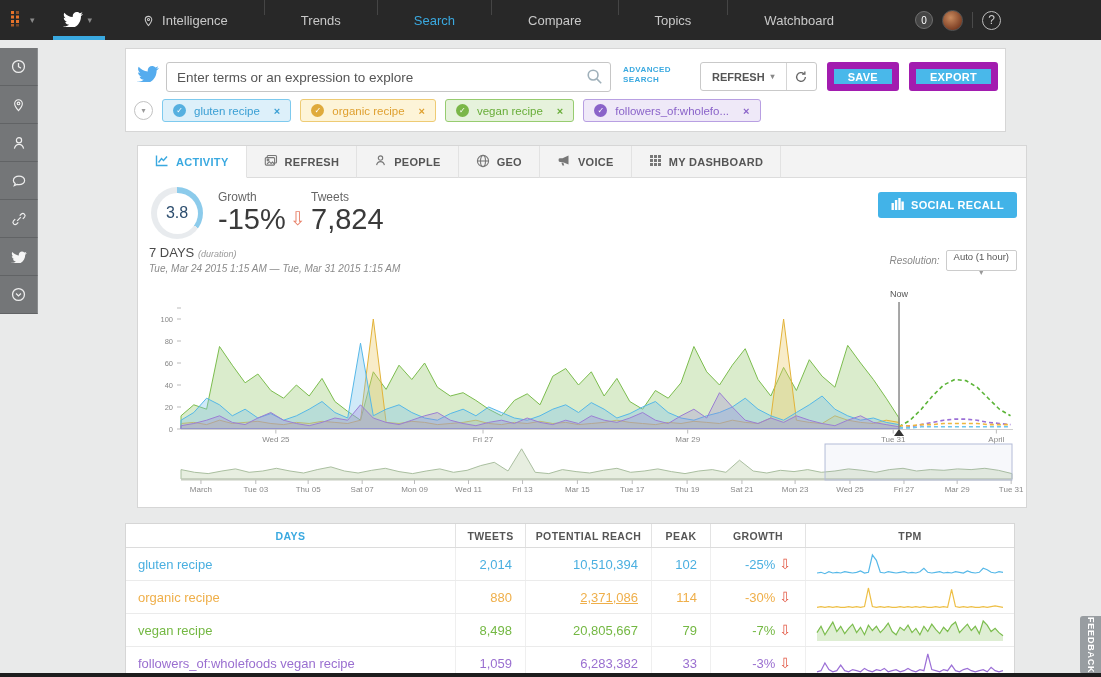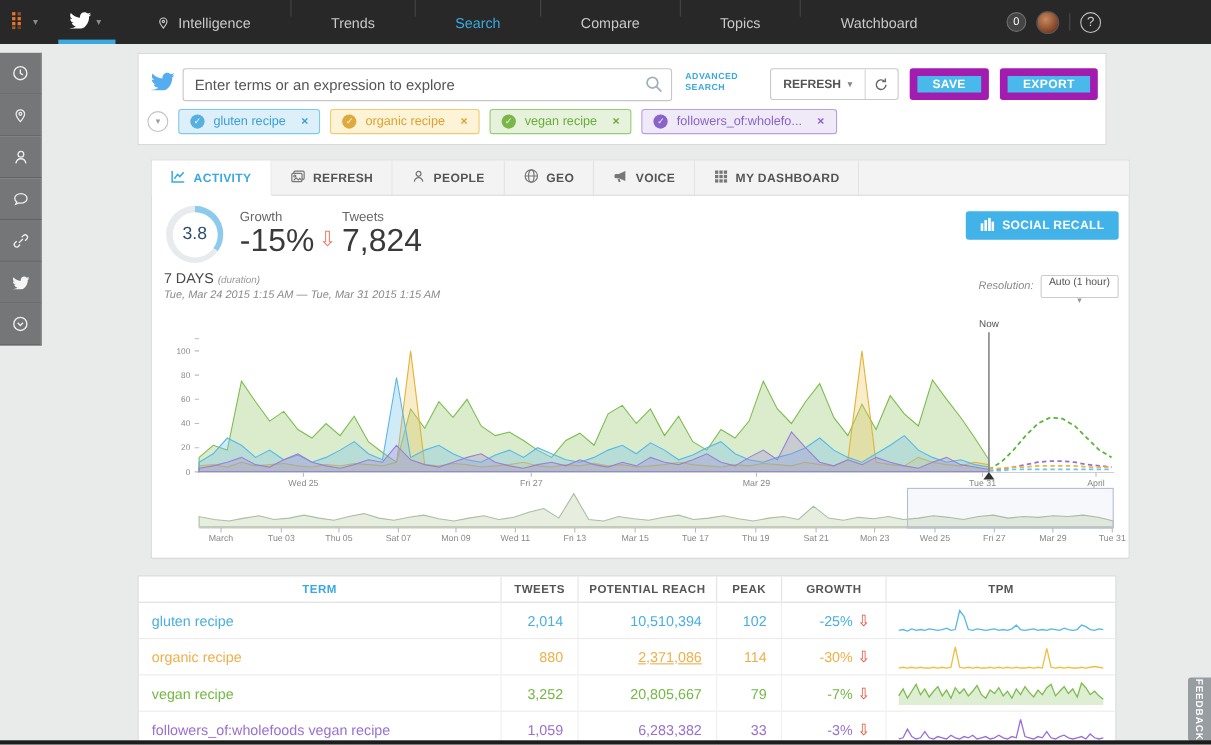--- a/index.html
+++ b/index.html
@@ -462,21 +462,21 @@
         <line x1="813.154" y1="194" x2="813.154" y2="198" stroke="#bbb"></line>
         <text x="813.154" y="206" text-anchor="middle" font-size="8" fill="#888">Mar 29</text>
         <line x1="867.169" y1="194" x2="867.169" y2="198" stroke="#bbb"></line>
         <text x="867.169" y="206" text-anchor="middle" font-size="8" fill="#888">Tue 31</text>
         <rect x="681.025" y="158" width="186.975" height="36" fill="rgba(150,160,205,0.08)" stroke="#b4bcd8" stroke-width="1"></rect>
       </svg>
   </div>
 
   <div class="panel" id="panel-table">
     <div id="table-head">
-        <div class="th term">TERM</div>
+        <div class="th term">DAYS</div>
         <div class="th ">TWEETS</div>
         <div class="th ">POTENTIAL REACH</div>
         <div class="th ">PEAK</div>
         <div class="th ">GROWTH</div>
         <div class="th ">TPM</div>
       </div>
     <div id="table-body">
         <div class="trow">
           <div class="td term" style="color: rgb(74, 175, 224);">gluten recipe</div>
           <div class="td num" style="color: rgb(74, 175, 224);">2,014</div>
@@ -502,21 +502,21 @@
             <span class="arrow">⇩</span>
           </div>
           <div class="td tpm" style="color: rgb(239, 175, 74);">
             <svg width="190" height="26">
               <path d="M2.0 23.3 L6.0 22.6 L9.9 23.3 L13.9 22.6 L17.8 23.3 L21.8 22.6 L25.7 23.3 L29.7 23.3 L33.7 22.6 L37.6 23.3 L41.6 22.6 L45.5 23.3 L49.5 22.6 L53.4 4.0 L57.4 22.6 L61.4 23.3 L65.3 22.6 L69.3 23.3 L73.2 22.6 L77.2 23.3 L81.1 23.3 L85.1 22.6 L89.1 23.3 L93.0 22.6 L97.0 23.3 L100.9 22.6 L104.9 23.3 L108.9 22.6 L112.8 23.3 L116.8 23.3 L120.7 22.6 L124.7 23.3 L128.6 22.6 L132.6 23.3 L136.6 5.4 L140.5 22.6 L144.5 23.3 L148.4 22.6 L152.4 23.3 L156.3 22.6 L160.3 23.3 L164.3 23.3 L168.2 22.6 L172.2 23.3 L176.1 22.6 L180.1 21.9 L184.0 22.6 L188.0 23.3" fill="none" stroke="#eebf45" stroke-width="1.2"></path>
             </svg>
           </div>
         </div>
         <div class="trow">
           <div class="td term" style="color: rgb(116, 184, 67);">vegan recipe</div>
-          <div class="td num" style="color: rgb(116, 184, 67);">3,252</div>
+          <div class="td num" style="color: rgb(116, 184, 67);">8,498</div>
           <div class="td num" style="color: rgb(116, 184, 67);">20,805,667</div>
           <div class="td num" style="color: rgb(116, 184, 67);">79</div>
           <div class="td growth" style="color: rgb(116, 184, 67);">
             <span>-7%</span>
             <span class="arrow">⇩</span>
           </div>
           <div class="td tpm" style="color: rgb(116, 184, 67);">
             <svg width="190" height="26">
               <path d="M2 24 L2.0 15.6 L6.0 9.3 L9.9 17.7 L13.9 11.4 L17.8 5.1 L21.8 14.5 L25.7 9.3 L29.7 16.6 L33.7 11.4 L37.6 7.2 L41.6 15.6 L45.5 10.3 L49.5 17.7 L53.4 8.2 L57.4 13.5 L61.4 9.3 L65.3 15.6 L69.3 11.4 L73.2 6.1 L77.2 14.5 L81.1 17.7 L85.1 10.3 L89.1 13.5 L93.0 8.2 L97.0 15.6 L100.9 11.4 L104.9 17.7 L108.9 9.3 L112.8 14.5 L116.8 7.2 L120.7 12.4 L124.7 16.6 L128.6 10.3 L132.6 14.5 L136.6 8.2 L140.5 5.1 L144.5 15.6 L148.4 11.4 L152.4 7.2 L156.3 13.5 L160.3 9.3 L164.3 16.6 L168.2 4.0 L172.2 8.2 L176.1 14.5 L180.1 11.4 L184.0 15.6 L188.0 18.7 L188 24 Z" fill="#7cbd4e" fill-opacity="0.25" stroke="none"></path>
               <path d="M2.0 15.6 L6.0 9.3 L9.9 17.7 L13.9 11.4 L17.8 5.1 L21.8 14.5 L25.7 9.3 L29.7 16.6 L33.7 11.4 L37.6 7.2 L41.6 15.6 L45.5 10.3 L49.5 17.7 L53.4 8.2 L57.4 13.5 L61.4 9.3 L65.3 15.6 L69.3 11.4 L73.2 6.1 L77.2 14.5 L81.1 17.7 L85.1 10.3 L89.1 13.5 L93.0 8.2 L97.0 15.6 L100.9 11.4 L104.9 17.7 L108.9 9.3 L112.8 14.5 L116.8 7.2 L120.7 12.4 L124.7 16.6 L128.6 10.3 L132.6 14.5 L136.6 8.2 L140.5 5.1 L144.5 15.6 L148.4 11.4 L152.4 7.2 L156.3 13.5 L160.3 9.3 L164.3 16.6 L168.2 4.0 L172.2 8.2 L176.1 14.5 L180.1 11.4 L184.0 15.6 L188.0 18.7" fill="none" stroke="#7cbd4e" stroke-width="1.2"></path>

